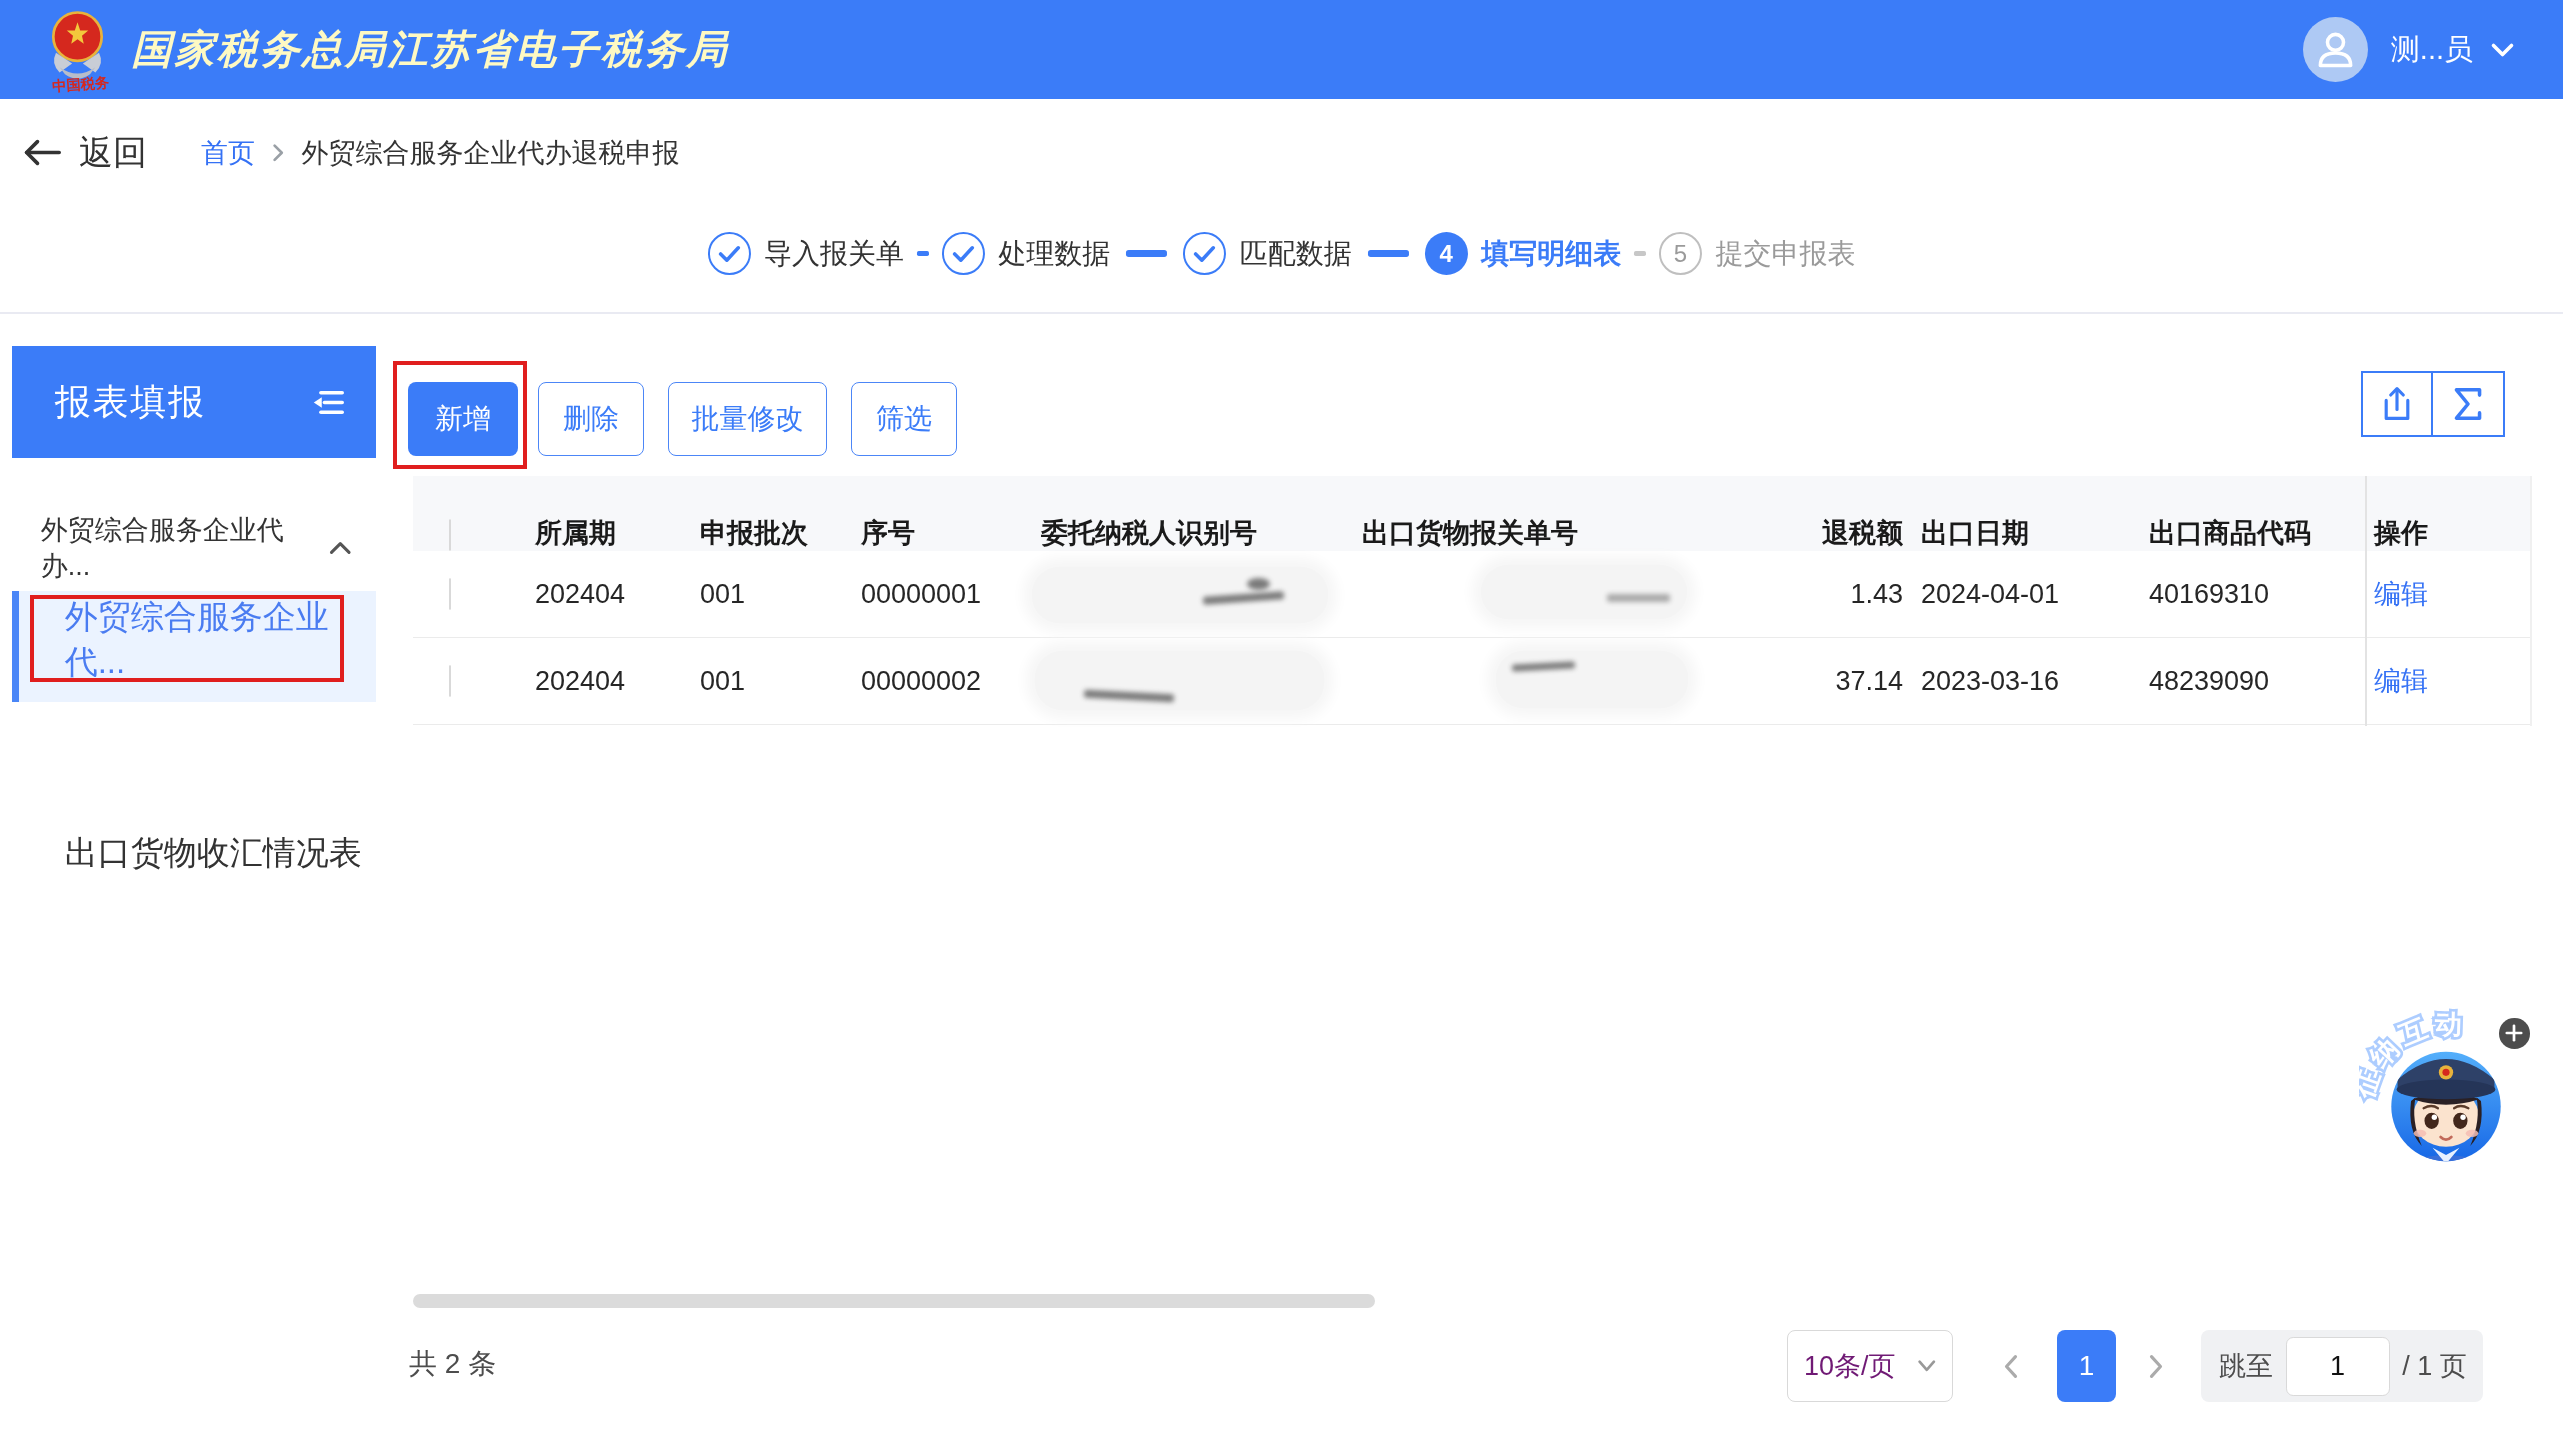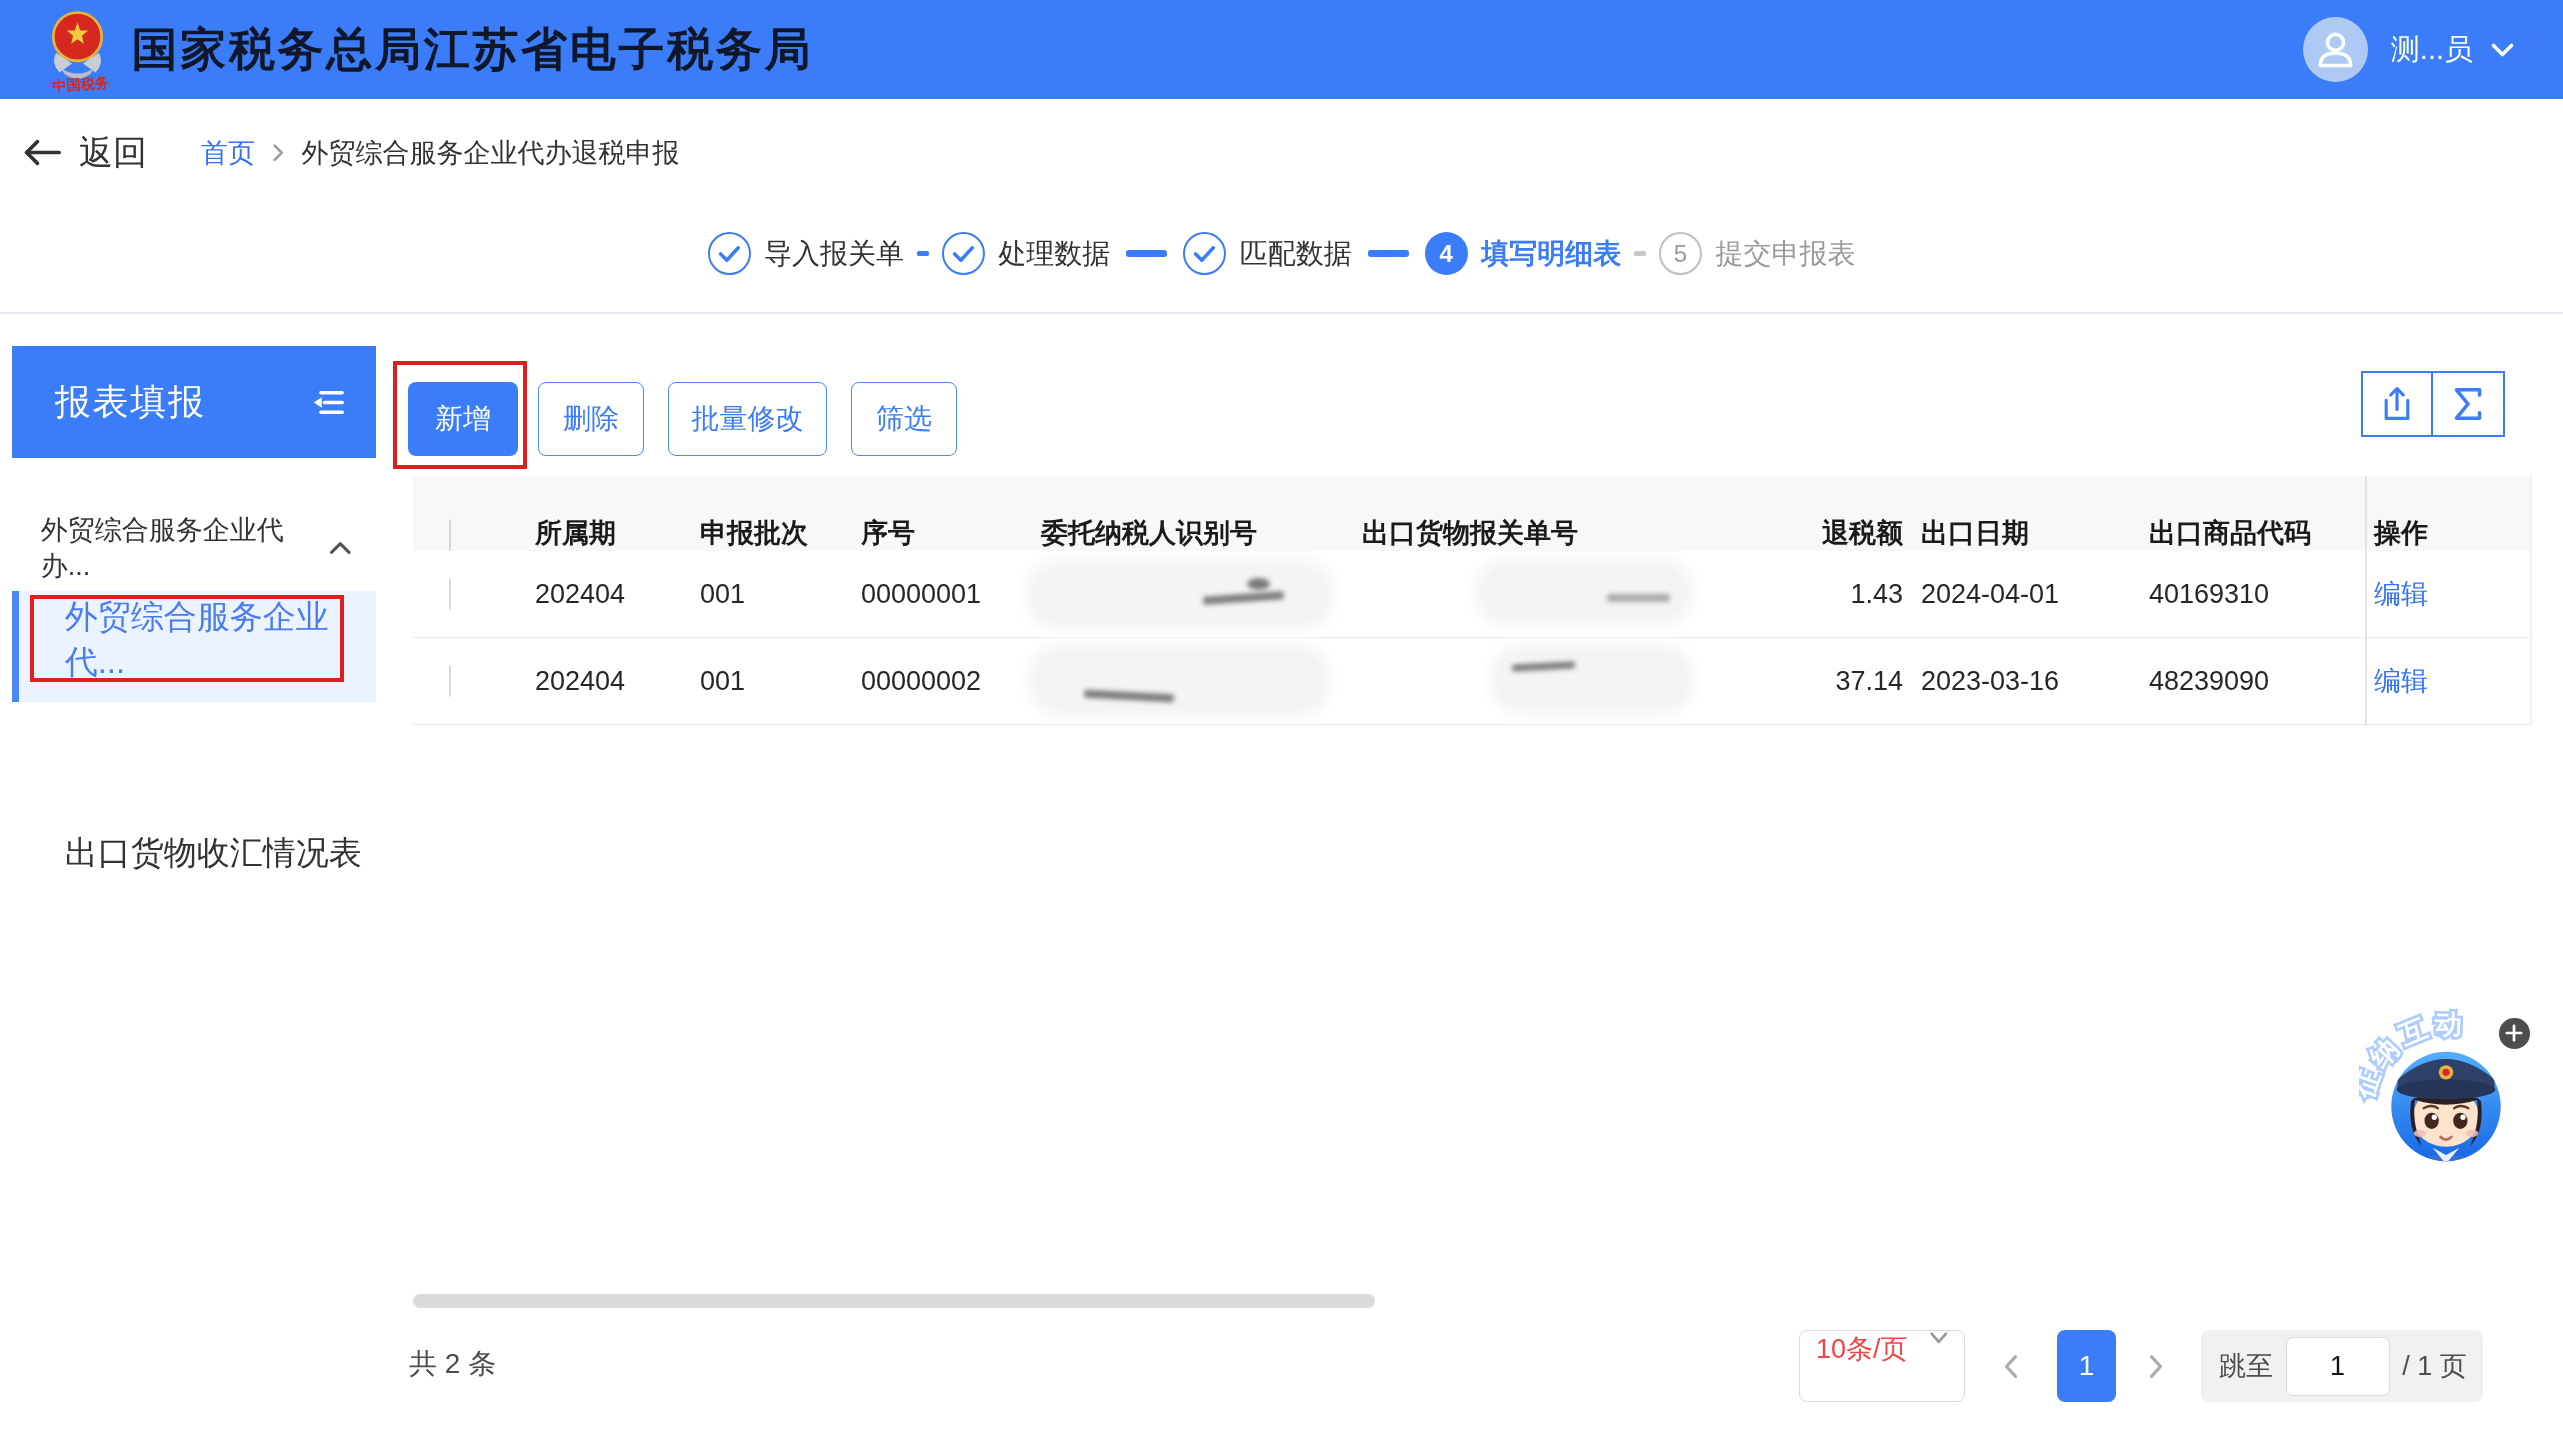--- a/index.html
+++ b/index.html
@@ -4,21 +4,21 @@
 <style>
   * { margin:0; padding:0; box-sizing:border-box; }
   html,body { background:#fff; }
   body { font-family:"Liberation Sans","DejaVu Sans",sans-serif; }
   .page { position:relative; width:2563px; height:1455px; background:#fff; overflow:hidden; }
 
   
   .topbar { position:absolute; left:0; top:0; width:2563px; height:99px; background:#3B7CF8; display:flex; align-items:center; justify-content:space-between; }
   .brand { display:flex; align-items:center; padding-left:45px; }
   .emblem { width:65px; height:86px; margin-right:21.5px; margin-top:3.6px; }
-  .brand-title { color:#0f172a; font-size:46px; font-weight:700; letter-spacing:2.7px; }
+  .brand-title { color:#fef9c3; font-size:40px; font-weight:700; letter-spacing:2.7px;font-style:italic; }
   .userbox { display:flex; align-items:center; padding-right:47px; }
   .avatar { width:65px; height:65px; border-radius:50%; background:#AEC9F4; display:flex; align-items:center; justify-content:center; margin-right:23px; overflow:hidden; }
   .user-name { color:#fff; font-size:29px; margin-right:16px; }
 
   
   .crumb-row { position:absolute; left:0; top:124px; width:2563px; height:57px; display:flex; align-items:center; }
   .back-wrap { display:flex; align-items:center; margin-left:23px; cursor:pointer; }
   .back-label { font-size:34px; color:#333; margin-left:18px; }
   .crumb-home { font-size:27px; color:#3471F5; margin-left:54px; cursor:pointer; }
   .crumb-sep { margin:0 16px; display:flex; align-items:center; }
@@ -92,21 +92,21 @@
   .vline { position:absolute; left:2365px; top:476px; width:1.8px; height:250px; background:#E3E3E3; }
   .vline-r { position:absolute; left:2530px; top:476px; width:1.8px; height:250px; background:#F0F0F0; }
 
   
   .redact { position:absolute; background:#F4F4F4; border-radius:27px; box-shadow:0 0 12.6px 9px #F6F6F6; }
   .mark { position:absolute; background:#3a3a3a; filter:blur(2.7px); opacity:.65; border-radius:2.7px; }
 
   
   .hscroll { position:absolute; left:413px; top:1294px; width:962px; height:13.5px; background:#DBDBDB; border-radius:7.2px; cursor:pointer; }
   .total-text { position:absolute; left:409px; top:1345px; font-size:28px; color:#4D4D4D; }
-  .pagesize { position:absolute; left:1787px; top:1330px; width:166px; height:72px; border:1.8px solid #D9D9D9; border-radius:8px; background:#fff; display:flex; align-items:flex-start; justify-content:space-between; padding:0 14.4px 0 16px; font-size:27px; color:#ef4444; cursor:pointer;margin-left:12px; }
+  .pagesize { position:absolute; left:1787px; top:1330px; width:166px; height:72px; border:1.8px solid #D9D9D9; border-radius:8px; background:#fff; display:flex; align-items:center; justify-content:space-between; padding:0 14.4px 0 16px; font-size:27px; color:#701a75; cursor:pointer; }
   .pg-arrow { position:absolute; top:1330px; width:36px; height:72px; display:flex; align-items:center; justify-content:center; cursor:pointer; }
   .pg-prev { left:1993px; } .pg-next { left:2138px; }
   .pg-cur { position:absolute; left:2057px; top:1330px; width:59px; height:72px; background:#3B7CF8; color:#fff; font-size:28px; border-radius:8px; display:flex; align-items:center; justify-content:center; cursor:pointer; }
   .jump-group { position:absolute; left:2201px; top:1330px; width:282px; height:72px; background:#F0F1F3; border-radius:8px; display:flex; align-items:center; padding:0 14.4px 0 18px; }
   .jump-label { font-size:27px; color:#4D4D4D; }
   .jump-input { width:104px; height:59px; margin:0 12.6px; border:1.8px solid #D9D9D9; border-radius:7.2px; background:#fff; text-align:center; font-size:27px; color:#111; font-family:inherit; }
   .jump-total { font-size:27px; color:#4D4D4D; white-space:nowrap; }
 
   
   .mascot { position:absolute; left:2359px; top:997px; width:174px; height:192px; cursor:pointer; }

